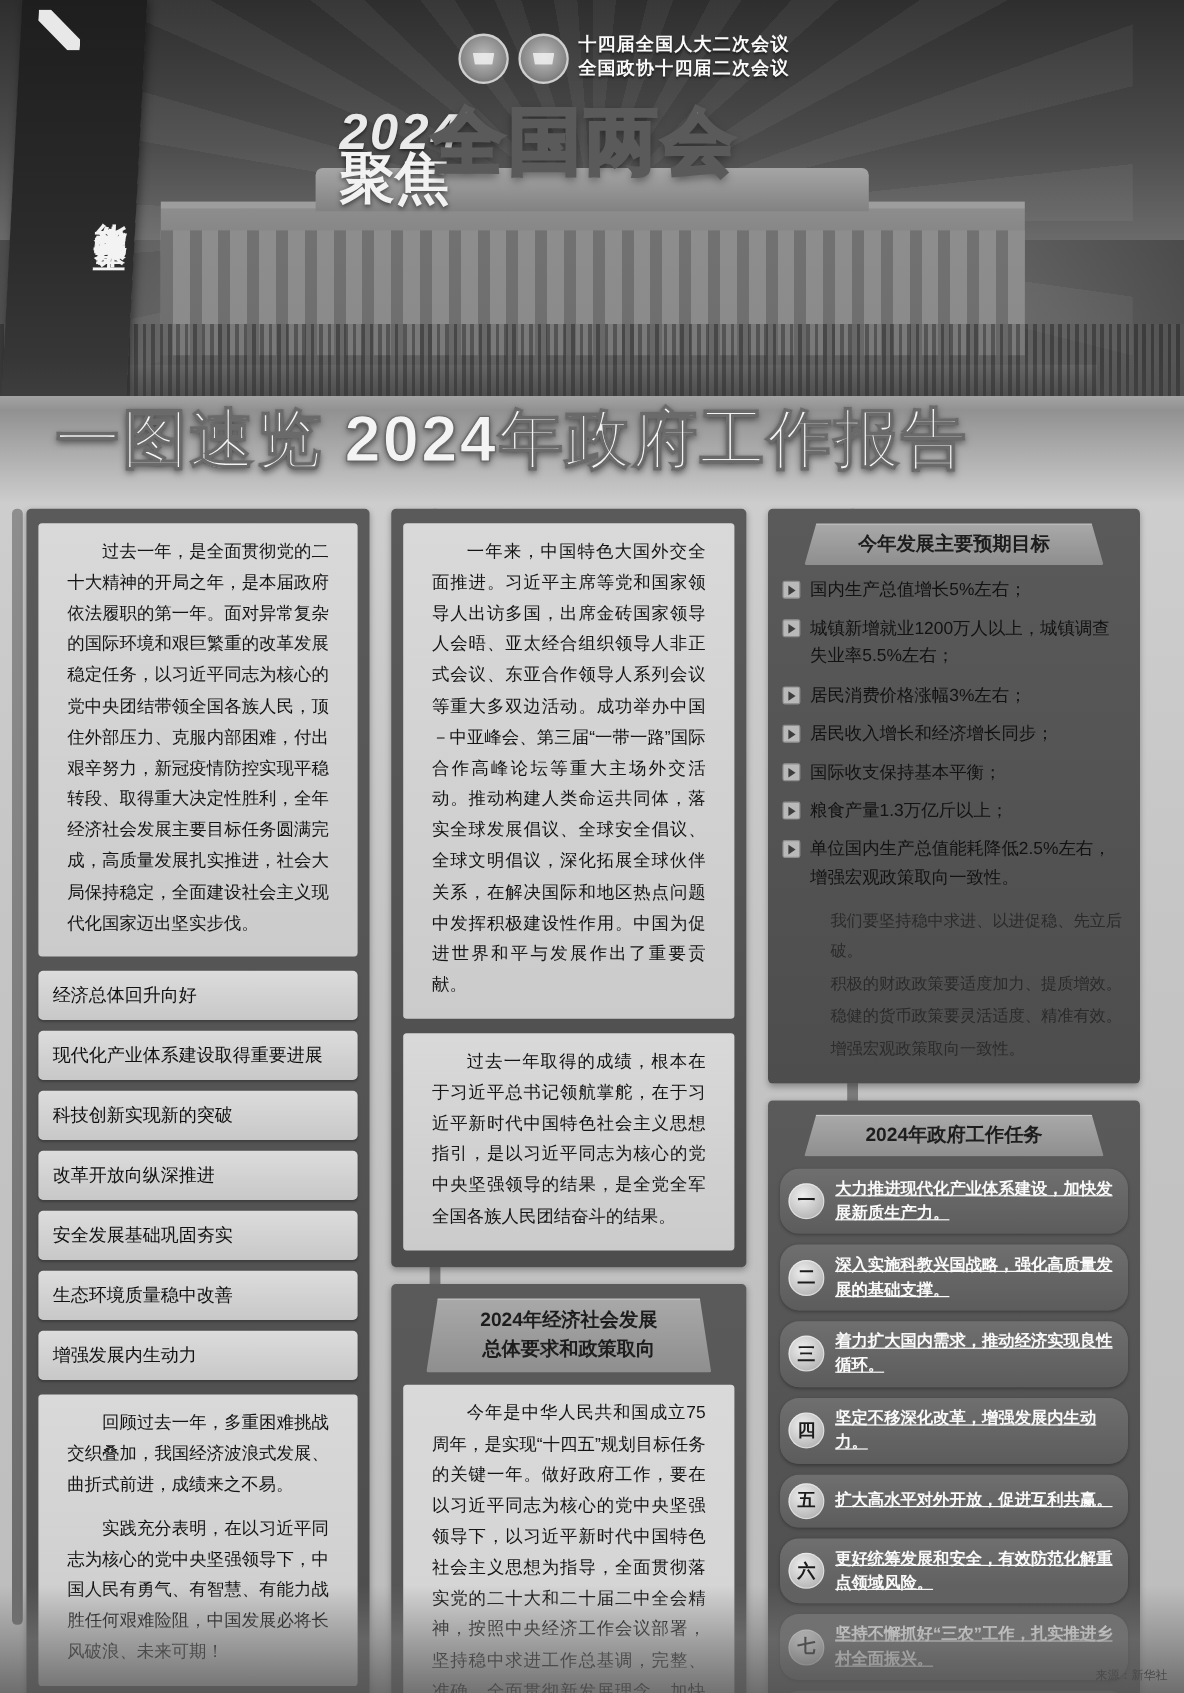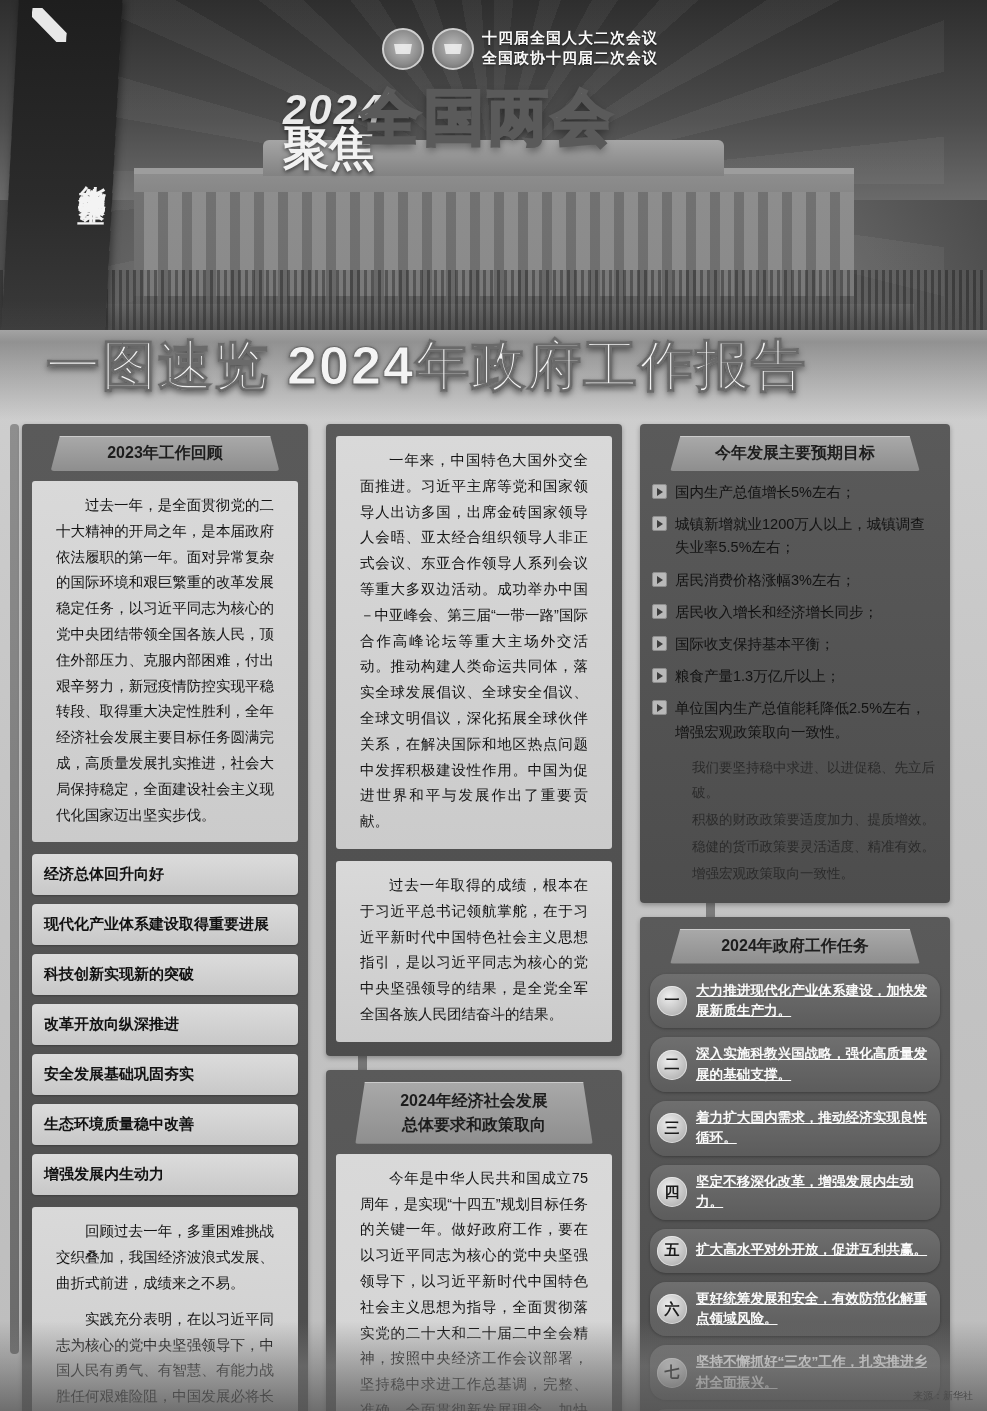--- a/index.html
+++ b/index.html
@@ -163,21 +163,21 @@
     font-size:14.5px; line-height:1.78; color:#141414;
     text-align:justify;
   }
   .body-box p { margin:0 12px 10px; text-indent:2em; }
   .body-box p:last-child { margin-bottom:0; }
   
   .ach-list { display:flex; flex-direction:column; gap:9px; margin-top:12px; }
   .ach-item {
     background: linear-gradient(180deg,#dcdcdc 0%, #c8c8c8 100%);
     border-radius:4px; padding:11px 12px;
-    font-size:15px; font-weight:bold; color:#111;
+    font-size:15px; font-weight:normal; color:#111;
     box-shadow:0 1px 2px rgba(0,0,0,.25);
   }
   
   .goal-list { margin:4px 2px 10px; display:flex; flex-direction:column; gap:9px; }
   .goal-row { display:flex; gap:8px; align-items:flex-start; }
   .goal-arrow {
     flex:0 0 auto; width:15px; height:15px; margin-top:3px;
     background:#b9b9b9; border:1px solid #8e8e8e; border-radius:2px;
     position:relative;
   }
@@ -263,21 +263,20 @@
   <div class="main-title">一图速览 2024年政府工作报告</div>
 
   <div class="rail left"></div>
   <div class="rail mid"></div>
   <div class="rail mid2"></div>
 
   <div class="cols">
 
     <div class="col col-1">
       <div class="panel">
-        <div class="panel-head">2023年工作回顾</div>
         <div class="body-box">
           <p>过去一年，是全面贯彻党的二十大精神的开局之年，是本届政府依法履职的第一年。面对异常复杂的国际环境和艰巨繁重的改革发展稳定任务，以习近平同志为核心的党中央团结带领全国各族人民，顶住外部压力、克服内部困难，付出艰辛努力，新冠疫情防控实现平稳转段、取得重大决定性胜利，全年经济社会发展主要目标任务圆满完成，高质量发展扎实推进，社会大局保持稳定，全面建设社会主义现代化国家迈出坚实步伐。</p>
         </div>
         <div class="ach-list">
           <div class="ach-item">经济总体回升向好</div>
           <div class="ach-item">现代化产业体系建设取得重要进展</div>
           <div class="ach-item">科技创新实现新的突破</div>
           <div class="ach-item">改革开放向纵深推进</div>
           <div class="ach-item">安全发展基础巩固夯实</div>
           <div class="ach-item">生态环境质量稳中改善</div>

